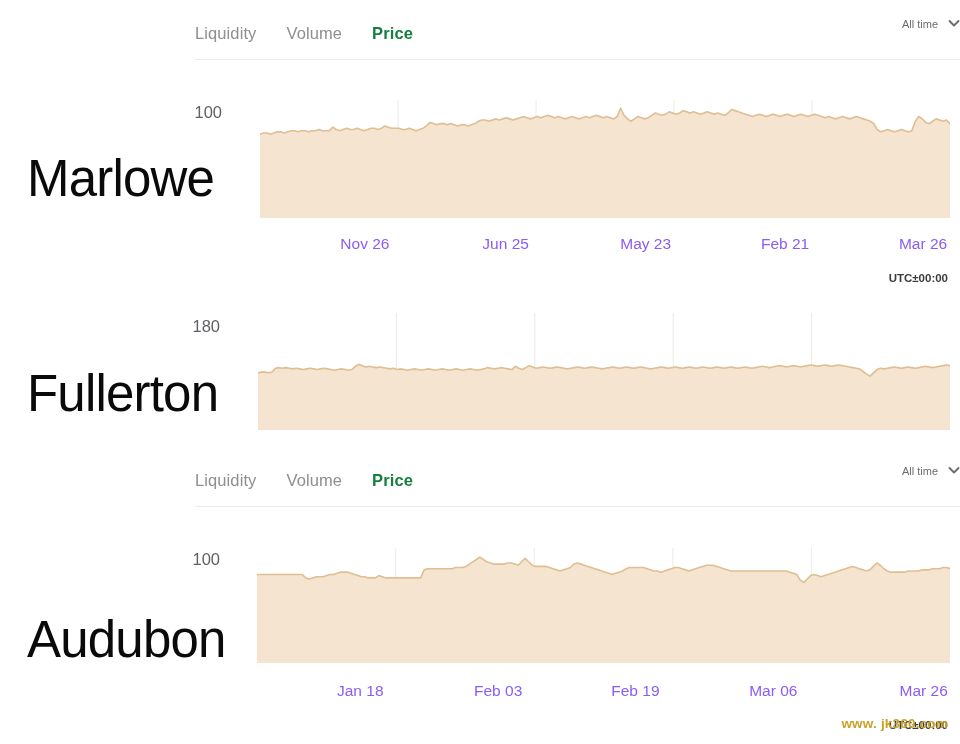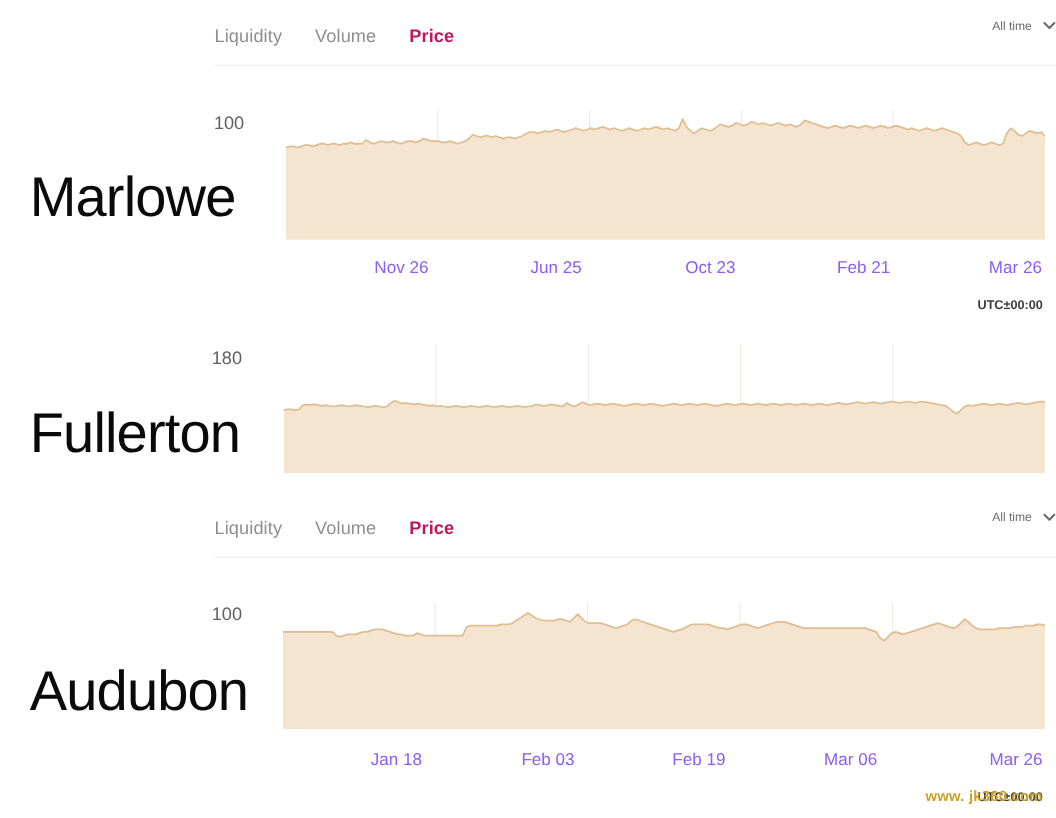--- a/index.html
+++ b/index.html
@@ -16,21 +16,21 @@
   
   .tabbar{
     position:absolute;left:195px;width:765px;height:47px;
     display:flex;align-items:center;
   }
   .tabs{display:flex;align-items:flex-start;gap:30px;margin-top:19px;}
   .tab{
     font-size:16.5px;color:#8e8e93;letter-spacing:.1px;
     cursor:pointer;white-space:nowrap;
   }
-  .tab.active{color:#be185d;font-weight:700;}
+  .tab.active{color:#15803d;font-weight:700;}
   .range{
     margin-left:auto;display:flex;align-items:center;gap:9px;
     font-size:11px;color:#6b6b70;cursor:pointer;white-space:nowrap;
   }
   .chev{display:inline-block;width:13px;height:13px;position:relative;top:-1px;}
   .chev svg{display:block;}
 
   
   .divider{
     position:absolute;left:195px;width:765px;height:1px;
@@ -106,21 +106,21 @@
         <line x1="414" x2="414" y1="0" y2="118" stroke="#eeeae4" stroke-width="1"></line>
         <line x1="552" x2="552" y1="0" y2="118" stroke="#eeeae4" stroke-width="1"></line>
         <path d="M 0.00 34.22 L 3.47 33.04 L 6.93 33.04 L 10.40 34.22 L 13.87 33.04 L 17.34 31.86 L 20.80 31.86 L 24.27 33.04 L 27.74 31.86 L 31.21 30.68 L 34.67 30.68 L 38.14 31.86 L 41.61 30.68 L 45.08 30.68 L 48.54 31.86 L 52.01 30.68 L 55.48 30.68 L 58.94 29.50 L 62.41 30.68 L 65.88 30.68 L 69.35 30.68 L 72.81 27.14 L 76.28 29.50 L 79.75 30.68 L 83.22 29.50 L 86.68 28.32 L 90.15 29.50 L 93.62 29.50 L 97.09 28.32 L 100.55 29.50 L 104.02 30.68 L 107.49 29.50 L 110.95 28.32 L 114.42 28.32 L 117.89 29.50 L 121.36 28.32 L 124.82 25.96 L 128.29 27.14 L 131.76 28.32 L 135.23 28.32 L 138.69 28.32 L 142.16 29.50 L 145.63 29.50 L 149.10 28.32 L 152.56 29.50 L 156.03 30.68 L 159.50 29.50 L 162.96 28.32 L 166.43 25.96 L 169.90 22.42 L 173.37 23.60 L 176.83 24.78 L 180.30 23.60 L 183.77 23.60 L 187.24 24.78 L 190.70 23.60 L 194.17 24.78 L 197.64 25.96 L 201.11 24.78 L 204.57 24.78 L 208.04 25.96 L 211.51 24.78 L 214.97 23.60 L 218.44 21.24 L 221.91 20.06 L 225.38 20.06 L 228.84 21.24 L 232.31 20.06 L 235.78 18.88 L 239.25 20.06 L 242.71 18.88 L 246.18 17.70 L 249.65 18.88 L 253.12 20.06 L 256.58 18.88 L 260.05 17.70 L 263.52 16.52 L 266.98 17.70 L 270.45 18.88 L 273.92 17.70 L 277.39 16.52 L 280.85 17.70 L 284.32 16.52 L 287.79 15.34 L 291.26 16.52 L 294.72 17.70 L 298.19 16.52 L 301.66 17.70 L 305.13 18.88 L 308.59 17.70 L 312.06 16.52 L 315.53 17.70 L 318.99 18.88 L 322.46 17.70 L 325.93 16.52 L 329.40 17.70 L 332.86 16.52 L 336.33 15.34 L 339.80 16.52 L 343.27 17.70 L 346.73 16.52 L 350.20 17.70 L 353.67 18.88 L 357.14 16.52 L 360.60 8.26 L 364.07 15.34 L 367.54 18.88 L 371.01 21.24 L 374.47 18.88 L 377.94 16.52 L 381.41 17.70 L 384.87 18.88 L 388.34 17.70 L 391.81 15.34 L 395.28 12.98 L 398.74 14.16 L 402.21 15.34 L 405.68 14.16 L 409.15 11.80 L 412.61 12.98 L 416.08 14.16 L 419.55 12.98 L 423.02 10.62 L 426.48 11.80 L 429.95 12.98 L 433.42 11.80 L 436.88 12.98 L 440.35 14.16 L 443.82 12.98 L 447.29 11.80 L 450.75 12.98 L 454.22 14.16 L 457.69 12.98 L 461.16 14.16 L 464.62 15.34 L 468.09 12.98 L 471.56 9.44 L 475.03 10.62 L 478.49 11.80 L 481.96 12.98 L 485.43 14.16 L 488.89 15.34 L 492.36 16.52 L 495.83 15.34 L 499.30 14.16 L 502.76 15.34 L 506.23 16.52 L 509.70 15.34 L 513.17 14.16 L 516.63 15.34 L 520.10 16.52 L 523.57 15.34 L 527.04 14.16 L 530.50 15.34 L 533.97 16.52 L 537.44 15.34 L 540.90 14.16 L 544.37 15.34 L 547.84 16.52 L 551.31 15.34 L 554.77 14.16 L 558.24 15.34 L 561.71 16.52 L 565.18 17.70 L 568.64 16.52 L 572.11 17.70 L 575.58 18.88 L 579.05 17.70 L 582.51 16.52 L 585.98 17.70 L 589.45 18.88 L 592.91 17.70 L 596.38 16.52 L 599.85 17.70 L 603.32 18.88 L 606.78 20.06 L 610.25 21.24 L 613.72 23.60 L 617.19 29.50 L 620.65 31.86 L 624.12 30.68 L 627.59 29.50 L 631.06 30.68 L 634.52 31.86 L 637.99 30.68 L 641.46 29.50 L 644.92 30.68 L 648.39 31.86 L 651.86 30.68 L 655.33 21.24 L 658.79 16.52 L 662.26 18.88 L 665.73 22.42 L 669.20 23.60 L 672.66 21.24 L 676.13 18.88 L 679.60 20.06 L 683.07 21.24 L 686.53 20.06 L 690.00 23.60 L 690 118 L 0 118 Z" fill="#f5e4cf"></path>
         <path d="M 0.00 34.22 L 3.47 33.04 L 6.93 33.04 L 10.40 34.22 L 13.87 33.04 L 17.34 31.86 L 20.80 31.86 L 24.27 33.04 L 27.74 31.86 L 31.21 30.68 L 34.67 30.68 L 38.14 31.86 L 41.61 30.68 L 45.08 30.68 L 48.54 31.86 L 52.01 30.68 L 55.48 30.68 L 58.94 29.50 L 62.41 30.68 L 65.88 30.68 L 69.35 30.68 L 72.81 27.14 L 76.28 29.50 L 79.75 30.68 L 83.22 29.50 L 86.68 28.32 L 90.15 29.50 L 93.62 29.50 L 97.09 28.32 L 100.55 29.50 L 104.02 30.68 L 107.49 29.50 L 110.95 28.32 L 114.42 28.32 L 117.89 29.50 L 121.36 28.32 L 124.82 25.96 L 128.29 27.14 L 131.76 28.32 L 135.23 28.32 L 138.69 28.32 L 142.16 29.50 L 145.63 29.50 L 149.10 28.32 L 152.56 29.50 L 156.03 30.68 L 159.50 29.50 L 162.96 28.32 L 166.43 25.96 L 169.90 22.42 L 173.37 23.60 L 176.83 24.78 L 180.30 23.60 L 183.77 23.60 L 187.24 24.78 L 190.70 23.60 L 194.17 24.78 L 197.64 25.96 L 201.11 24.78 L 204.57 24.78 L 208.04 25.96 L 211.51 24.78 L 214.97 23.60 L 218.44 21.24 L 221.91 20.06 L 225.38 20.06 L 228.84 21.24 L 232.31 20.06 L 235.78 18.88 L 239.25 20.06 L 242.71 18.88 L 246.18 17.70 L 249.65 18.88 L 253.12 20.06 L 256.58 18.88 L 260.05 17.70 L 263.52 16.52 L 266.98 17.70 L 270.45 18.88 L 273.92 17.70 L 277.39 16.52 L 280.85 17.70 L 284.32 16.52 L 287.79 15.34 L 291.26 16.52 L 294.72 17.70 L 298.19 16.52 L 301.66 17.70 L 305.13 18.88 L 308.59 17.70 L 312.06 16.52 L 315.53 17.70 L 318.99 18.88 L 322.46 17.70 L 325.93 16.52 L 329.40 17.70 L 332.86 16.52 L 336.33 15.34 L 339.80 16.52 L 343.27 17.70 L 346.73 16.52 L 350.20 17.70 L 353.67 18.88 L 357.14 16.52 L 360.60 8.26 L 364.07 15.34 L 367.54 18.88 L 371.01 21.24 L 374.47 18.88 L 377.94 16.52 L 381.41 17.70 L 384.87 18.88 L 388.34 17.70 L 391.81 15.34 L 395.28 12.98 L 398.74 14.16 L 402.21 15.34 L 405.68 14.16 L 409.15 11.80 L 412.61 12.98 L 416.08 14.16 L 419.55 12.98 L 423.02 10.62 L 426.48 11.80 L 429.95 12.98 L 433.42 11.80 L 436.88 12.98 L 440.35 14.16 L 443.82 12.98 L 447.29 11.80 L 450.75 12.98 L 454.22 14.16 L 457.69 12.98 L 461.16 14.16 L 464.62 15.34 L 468.09 12.98 L 471.56 9.44 L 475.03 10.62 L 478.49 11.80 L 481.96 12.98 L 485.43 14.16 L 488.89 15.34 L 492.36 16.52 L 495.83 15.34 L 499.30 14.16 L 502.76 15.34 L 506.23 16.52 L 509.70 15.34 L 513.17 14.16 L 516.63 15.34 L 520.10 16.52 L 523.57 15.34 L 527.04 14.16 L 530.50 15.34 L 533.97 16.52 L 537.44 15.34 L 540.90 14.16 L 544.37 15.34 L 547.84 16.52 L 551.31 15.34 L 554.77 14.16 L 558.24 15.34 L 561.71 16.52 L 565.18 17.70 L 568.64 16.52 L 572.11 17.70 L 575.58 18.88 L 579.05 17.70 L 582.51 16.52 L 585.98 17.70 L 589.45 18.88 L 592.91 17.70 L 596.38 16.52 L 599.85 17.70 L 603.32 18.88 L 606.78 20.06 L 610.25 21.24 L 613.72 23.60 L 617.19 29.50 L 620.65 31.86 L 624.12 30.68 L 627.59 29.50 L 631.06 30.68 L 634.52 31.86 L 637.99 30.68 L 641.46 29.50 L 644.92 30.68 L 648.39 31.86 L 651.86 30.68 L 655.33 21.24 L 658.79 16.52 L 662.26 18.88 L 665.73 22.42 L 669.20 23.60 L 672.66 21.24 L 676.13 18.88 L 679.60 20.06 L 683.07 21.24 L 686.53 20.06 L 690.00 23.60" fill="none" stroke="#dfbe93" stroke-width="1.6" stroke-linejoin="round" stroke-linecap="round"></path>
       </svg>
   </div>
 
   <div class="xaxis" style="left:260px;top:235px;width:690px;">
     <span class="xtick" style="left:15.2%;">Nov 26</span>
     <span class="xtick" style="left:35.6%;">Jun 25</span>
-    <span class="xtick" style="left:55.9%;">Oct 23</span>
+    <span class="xtick" style="left:55.9%;">May 23</span>
     <span class="xtick" style="left:76.1%;">Feb 21</span>
     <span class="xtick" style="left:96.1%;">Mar 26</span>
   </div>
 
   <div class="utc" style="right:12px;top:272px;">UTC±00:00</div>
 
   <div class="cardname" style="top:352px;">Fullerton</div>
   <div class="ymax" style="left:148px;top:317px;width:72px;">180</div>
 
   <div class="plot" style="left:258px;top:313px;width:692px;height:117px;">
@@ -144,21 +144,21 @@
       <span>All time</span>
       <span class="chev">
         <svg viewBox="0 0 14 14" width="14" height="14" aria-hidden="true">
           <path d="M2.5 5 L7 9.5 L11.5 5" fill="none" stroke="#6b6b70" stroke-width="1.9" stroke-linecap="round" stroke-linejoin="round"></path>
         </svg>
       </span>
     </div>
   </div>
   <div class="divider" style="top:506px;"></div>
 
-  <div class="cardname" style="top:586px;text-align:center;">Audubon</div>
+  <div class="cardname" style="top:598px;text-align:center;">Audubon</div>
   <div class="ymax" style="left:148px;top:550px;width:72px;">100</div>
 
   <div class="plot" style="left:257px;top:548px;width:693px;height:115px;">
     <svg id="svg-chart-2" viewBox="0 0 693 115" preserveAspectRatio="none" aria-hidden="true">
         <line x1="138.6" x2="138.6" y1="0" y2="115" stroke="#eeeae4" stroke-width="1"></line>
         <line x1="277.2" x2="277.2" y1="0" y2="115" stroke="#eeeae4" stroke-width="1"></line>
         <line x1="415.8" x2="415.8" y1="0" y2="115" stroke="#eeeae4" stroke-width="1"></line>
         <line x1="554.4" x2="554.4" y1="0" y2="115" stroke="#eeeae4" stroke-width="1"></line>
         <path d="M 0.00 26.45 L 3.48 26.45 L 6.96 26.45 L 10.45 26.45 L 13.93 26.45 L 17.41 26.45 L 20.89 26.45 L 24.38 26.45 L 27.86 26.45 L 31.34 26.45 L 34.82 26.45 L 38.31 26.45 L 41.79 26.45 L 45.27 26.45 L 48.75 29.90 L 52.24 31.05 L 55.72 29.90 L 59.20 28.75 L 62.68 28.75 L 66.17 28.75 L 69.65 27.60 L 73.13 26.45 L 76.61 26.45 L 80.10 25.30 L 83.58 24.15 L 87.06 24.15 L 90.54 24.15 L 94.03 25.30 L 97.51 26.45 L 100.99 27.60 L 104.47 28.75 L 107.95 28.75 L 111.44 29.90 L 114.92 29.90 L 118.40 29.90 L 121.88 27.60 L 125.37 28.75 L 128.85 29.90 L 132.33 29.90 L 135.81 29.90 L 139.30 29.90 L 142.78 29.90 L 146.26 29.90 L 149.74 29.90 L 153.23 29.90 L 156.71 29.90 L 160.19 29.90 L 163.67 29.90 L 167.16 21.85 L 170.64 20.70 L 174.12 20.70 L 177.60 20.70 L 181.09 20.70 L 184.57 20.70 L 188.05 20.70 L 191.53 20.70 L 195.02 20.70 L 198.50 19.55 L 201.98 19.55 L 205.46 19.55 L 208.94 18.40 L 212.43 16.10 L 215.91 13.80 L 219.39 11.50 L 222.87 9.20 L 226.36 11.50 L 229.84 13.80 L 233.32 14.95 L 236.80 16.10 L 240.29 16.10 L 243.77 16.10 L 247.25 16.10 L 250.73 14.95 L 254.22 14.95 L 257.70 16.10 L 261.18 17.25 L 264.66 13.80 L 268.15 10.35 L 271.63 13.80 L 275.11 17.25 L 278.59 18.40 L 282.08 18.40 L 285.56 18.40 L 289.04 18.40 L 292.52 19.55 L 296.01 20.70 L 299.49 21.85 L 302.97 23.00 L 306.45 21.85 L 309.93 20.70 L 313.42 19.55 L 316.90 16.10 L 320.38 14.95 L 323.86 16.10 L 327.35 17.25 L 330.83 18.40 L 334.31 19.55 L 337.79 20.70 L 341.28 21.85 L 344.76 23.00 L 348.24 24.15 L 351.72 25.30 L 355.21 26.45 L 358.69 25.30 L 362.17 24.15 L 365.65 23.00 L 369.14 20.70 L 372.62 19.55 L 376.10 19.55 L 379.58 19.55 L 383.07 19.55 L 386.55 19.55 L 390.03 20.70 L 393.51 21.85 L 396.99 23.00 L 400.48 23.00 L 403.96 24.15 L 407.44 23.00 L 410.92 21.85 L 414.41 20.70 L 417.89 19.55 L 421.37 19.55 L 424.85 20.70 L 428.34 21.85 L 431.82 23.00 L 435.30 21.85 L 438.78 20.70 L 442.27 19.55 L 445.75 18.40 L 449.23 17.25 L 452.71 17.25 L 456.20 17.25 L 459.68 18.40 L 463.16 19.55 L 466.64 20.70 L 470.13 21.85 L 473.61 23.00 L 477.09 23.00 L 480.57 23.00 L 484.06 23.00 L 487.54 23.00 L 491.02 23.00 L 494.50 23.00 L 497.98 23.00 L 501.47 23.00 L 504.95 23.00 L 508.43 23.00 L 511.91 23.00 L 515.40 23.00 L 518.88 23.00 L 522.36 23.00 L 525.84 23.00 L 529.33 23.00 L 532.81 24.15 L 536.29 25.30 L 539.77 26.45 L 543.26 32.20 L 546.74 34.50 L 550.22 31.05 L 553.70 27.60 L 557.19 26.45 L 560.67 27.60 L 564.15 28.75 L 567.63 27.60 L 571.12 26.45 L 574.60 25.30 L 578.08 24.15 L 581.56 23.00 L 585.05 21.85 L 588.53 20.70 L 592.01 19.55 L 595.49 18.40 L 598.97 19.55 L 602.46 20.70 L 605.94 21.85 L 609.42 23.00 L 612.90 21.85 L 616.39 18.40 L 619.87 14.95 L 623.35 17.25 L 626.83 20.70 L 630.32 23.00 L 633.80 24.15 L 637.28 24.15 L 640.76 24.15 L 644.25 24.15 L 647.73 24.15 L 651.21 23.00 L 654.69 23.00 L 658.18 23.00 L 661.66 23.00 L 665.14 21.85 L 668.62 21.85 L 672.11 21.85 L 675.59 20.70 L 679.07 20.70 L 682.55 20.70 L 686.04 19.55 L 689.52 19.55 L 693.00 20.70 L 693 115 L 0 115 Z" fill="#f5e4cf"></path>
         <path d="M 0.00 26.45 L 3.48 26.45 L 6.96 26.45 L 10.45 26.45 L 13.93 26.45 L 17.41 26.45 L 20.89 26.45 L 24.38 26.45 L 27.86 26.45 L 31.34 26.45 L 34.82 26.45 L 38.31 26.45 L 41.79 26.45 L 45.27 26.45 L 48.75 29.90 L 52.24 31.05 L 55.72 29.90 L 59.20 28.75 L 62.68 28.75 L 66.17 28.75 L 69.65 27.60 L 73.13 26.45 L 76.61 26.45 L 80.10 25.30 L 83.58 24.15 L 87.06 24.15 L 90.54 24.15 L 94.03 25.30 L 97.51 26.45 L 100.99 27.60 L 104.47 28.75 L 107.95 28.75 L 111.44 29.90 L 114.92 29.90 L 118.40 29.90 L 121.88 27.60 L 125.37 28.75 L 128.85 29.90 L 132.33 29.90 L 135.81 29.90 L 139.30 29.90 L 142.78 29.90 L 146.26 29.90 L 149.74 29.90 L 153.23 29.90 L 156.71 29.90 L 160.19 29.90 L 163.67 29.90 L 167.16 21.85 L 170.64 20.70 L 174.12 20.70 L 177.60 20.70 L 181.09 20.70 L 184.57 20.70 L 188.05 20.70 L 191.53 20.70 L 195.02 20.70 L 198.50 19.55 L 201.98 19.55 L 205.46 19.55 L 208.94 18.40 L 212.43 16.10 L 215.91 13.80 L 219.39 11.50 L 222.87 9.20 L 226.36 11.50 L 229.84 13.80 L 233.32 14.95 L 236.80 16.10 L 240.29 16.10 L 243.77 16.10 L 247.25 16.10 L 250.73 14.95 L 254.22 14.95 L 257.70 16.10 L 261.18 17.25 L 264.66 13.80 L 268.15 10.35 L 271.63 13.80 L 275.11 17.25 L 278.59 18.40 L 282.08 18.40 L 285.56 18.40 L 289.04 18.40 L 292.52 19.55 L 296.01 20.70 L 299.49 21.85 L 302.97 23.00 L 306.45 21.85 L 309.93 20.70 L 313.42 19.55 L 316.90 16.10 L 320.38 14.95 L 323.86 16.10 L 327.35 17.25 L 330.83 18.40 L 334.31 19.55 L 337.79 20.70 L 341.28 21.85 L 344.76 23.00 L 348.24 24.15 L 351.72 25.30 L 355.21 26.45 L 358.69 25.30 L 362.17 24.15 L 365.65 23.00 L 369.14 20.70 L 372.62 19.55 L 376.10 19.55 L 379.58 19.55 L 383.07 19.55 L 386.55 19.55 L 390.03 20.70 L 393.51 21.85 L 396.99 23.00 L 400.48 23.00 L 403.96 24.15 L 407.44 23.00 L 410.92 21.85 L 414.41 20.70 L 417.89 19.55 L 421.37 19.55 L 424.85 20.70 L 428.34 21.85 L 431.82 23.00 L 435.30 21.85 L 438.78 20.70 L 442.27 19.55 L 445.75 18.40 L 449.23 17.25 L 452.71 17.25 L 456.20 17.25 L 459.68 18.40 L 463.16 19.55 L 466.64 20.70 L 470.13 21.85 L 473.61 23.00 L 477.09 23.00 L 480.57 23.00 L 484.06 23.00 L 487.54 23.00 L 491.02 23.00 L 494.50 23.00 L 497.98 23.00 L 501.47 23.00 L 504.95 23.00 L 508.43 23.00 L 511.91 23.00 L 515.40 23.00 L 518.88 23.00 L 522.36 23.00 L 525.84 23.00 L 529.33 23.00 L 532.81 24.15 L 536.29 25.30 L 539.77 26.45 L 543.26 32.20 L 546.74 34.50 L 550.22 31.05 L 553.70 27.60 L 557.19 26.45 L 560.67 27.60 L 564.15 28.75 L 567.63 27.60 L 571.12 26.45 L 574.60 25.30 L 578.08 24.15 L 581.56 23.00 L 585.05 21.85 L 588.53 20.70 L 592.01 19.55 L 595.49 18.40 L 598.97 19.55 L 602.46 20.70 L 605.94 21.85 L 609.42 23.00 L 612.90 21.85 L 616.39 18.40 L 619.87 14.95 L 623.35 17.25 L 626.83 20.70 L 630.32 23.00 L 633.80 24.15 L 637.28 24.15 L 640.76 24.15 L 644.25 24.15 L 647.73 24.15 L 651.21 23.00 L 654.69 23.00 L 658.18 23.00 L 661.66 23.00 L 665.14 21.85 L 668.62 21.85 L 672.11 21.85 L 675.59 20.70 L 679.07 20.70 L 682.55 20.70 L 686.04 19.55 L 689.52 19.55 L 693.00 20.70" fill="none" stroke="#dfbe93" stroke-width="1.6" stroke-linejoin="round" stroke-linecap="round"></path>

